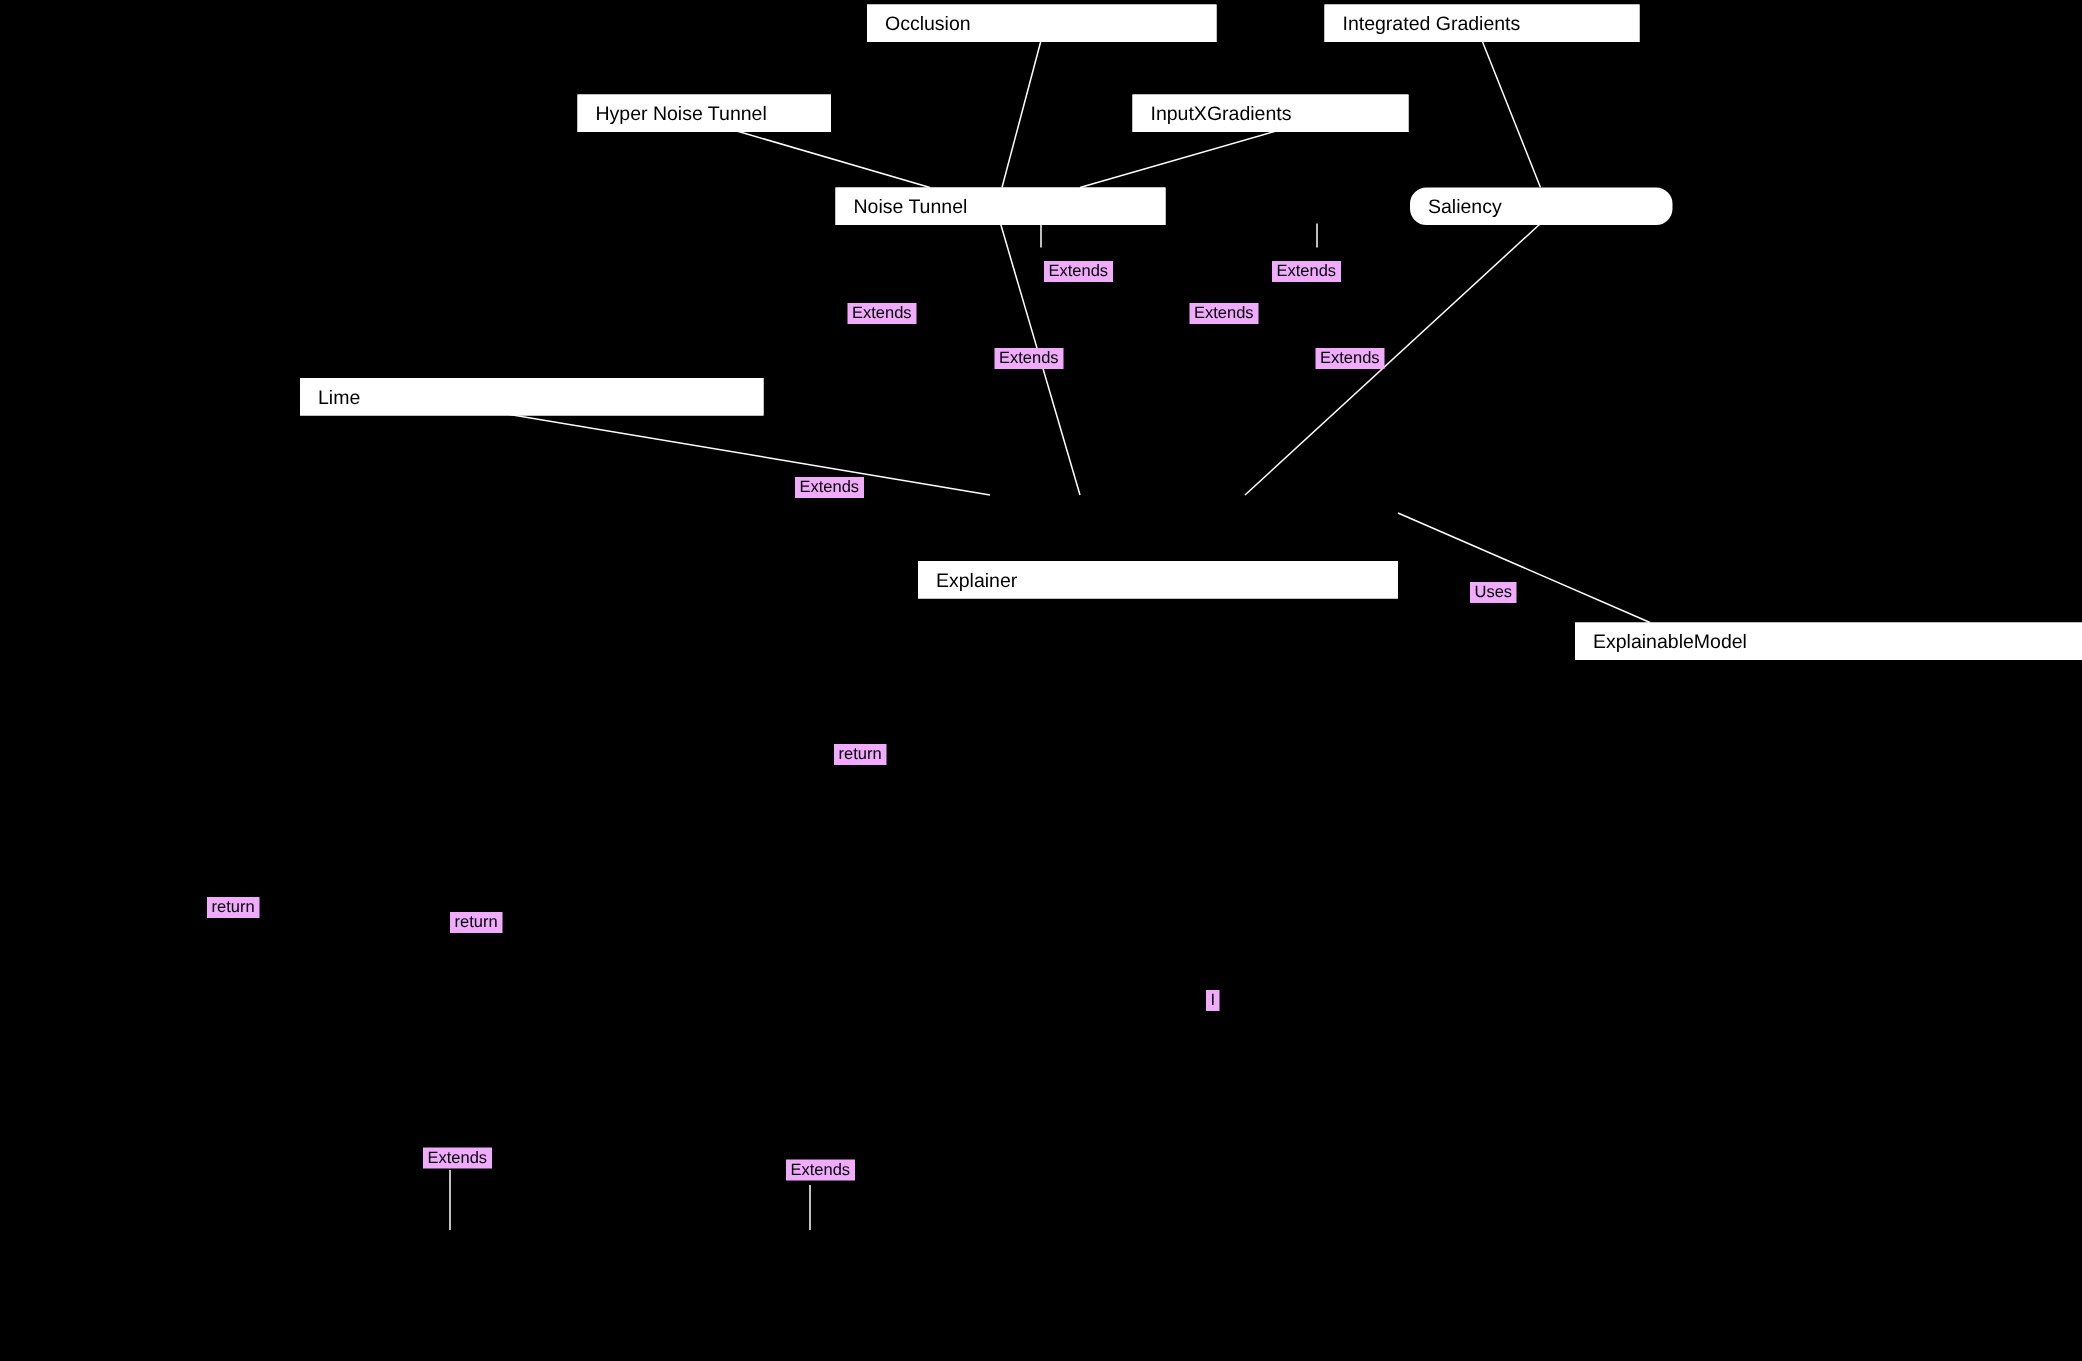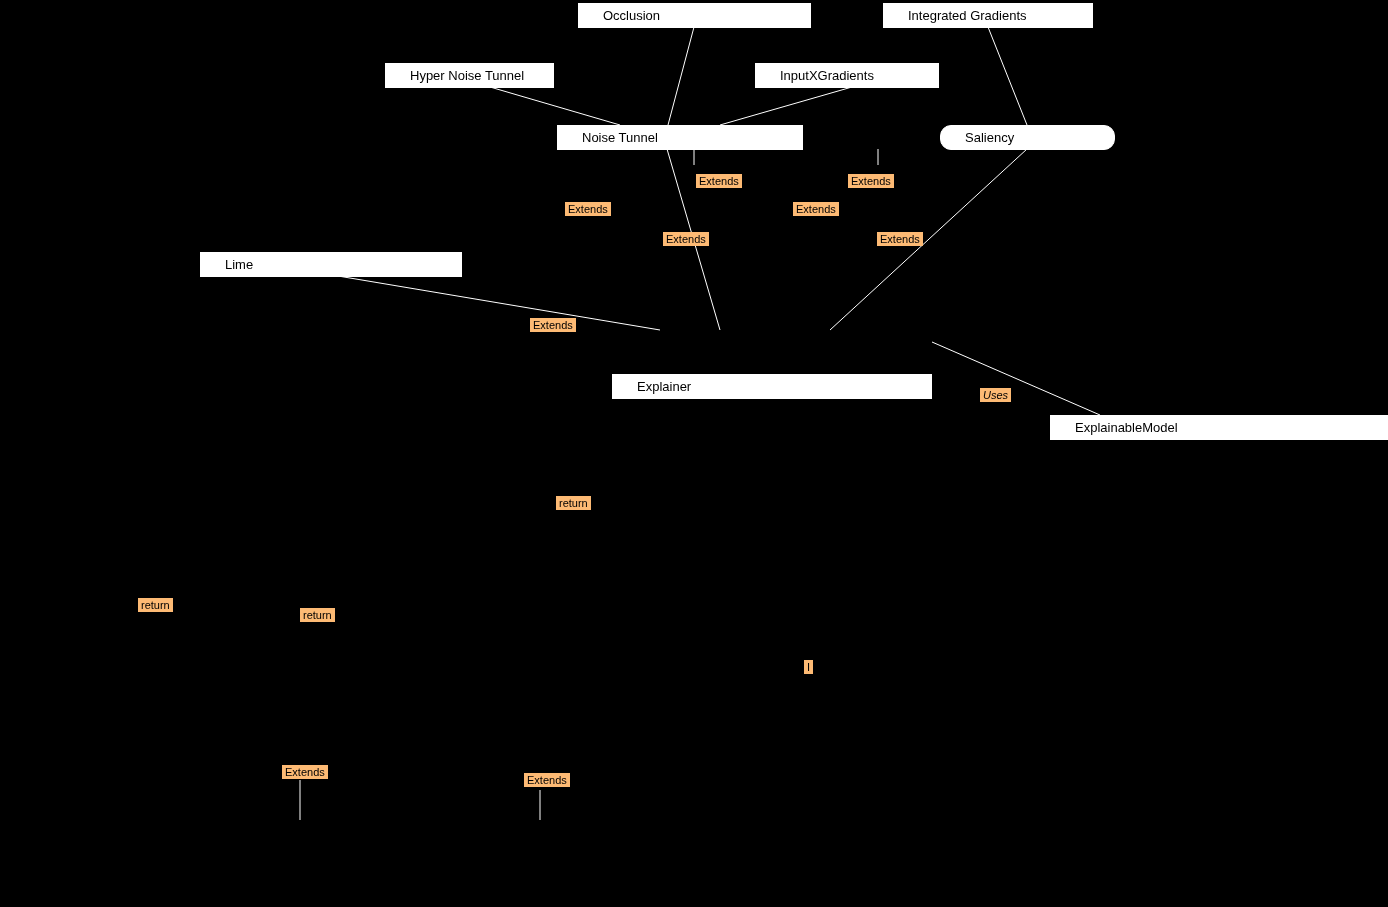--- a/index.html
+++ b/index.html
@@ -11,28 +11,28 @@
       position: relative;
       font-family: Arial, sans-serif;
       font-size: 12px;
       color: #fff;
     }
     .node {
       position: absolute;
       background: #fff;
       color: #000;
       border: 1px solid #fff;
-      padding: 4px 24px;
+      padding: 4px 11px;
       white-space: nowrap;
       font-size: 13px;
       font-weight: normal;
     }
     .label {
       position: absolute;
-      background: #fdba74;
+      background: #f0abfc;
       color: #000;
       font-size: 11px;
       padding: 1px 3px;
       white-space: nowrap;
     }
     svg.lines {
       position: absolute;
       top: 0; left: 0;
       width: 1388px;
       height: 907px;
@@ -72,45 +72,45 @@
 </svg>
 
 <div class="node" style="left:578px; top:3px; width:233px;">Occlusion</div>
 
 <div class="node" style="left:883px; top:3px; width:210px;">Integrated Gradients</div>
 
 <div class="node" style="left:385px; top:63px; width:169px;">Hyper Noise Tunnel</div>
 
 <div class="node" style="left:755px; top:63px; width:184px;">InputXGradients</div>
 
-<div class="node" style="left:557px; top:125px; width:246px;">Noise Tunnel</div>
+<div class="node" style="left:557px; top:125px; width:220px;">Noise Tunnel</div>
 
 <div class="node" style="left:940px; top:125px; width:175px;border-radius:11px;">Saliency</div>
 
-<div class="node" style="left:200px; top:252px; width:262px;">Lime</div>
+<div class="node" style="left:200px; top:252px; width:309px;">Lime</div>
 
 <div class="node" style="left:612px; top:330px; width:320px;margin-top:44px;">Explainer</div>
 
 <div class="node" style="left:1050px; top:415px; width:338px;">ExplainableModel</div>
 
 <div class="label" style="left:696px; top:174px;">Extends</div>
 
 <div class="label" style="left:848px; top:174px;">Extends</div>
 
 <div class="label" style="left:565px; top:202px;">Extends</div>
 
 <div class="label" style="left:793px; top:202px;">Extends</div>
 
 <div class="label" style="left:663px; top:232px;">Extends</div>
 
 <div class="label" style="left:877px; top:232px;">Extends</div>
 
 <div class="label" style="left:530px; top:318px;">Extends</div>
 
-<div class="label" style="left:980px; top:388px;font-style:italic;">Uses</div>
+<div class="label" style="left:980px; top:388px;">Uses</div>
 
 <div class="label" style="left:556px; top:496px;">return</div>
 
 <div class="label" style="left:138px; top:598px;">return</div>
 
 <div class="label" style="left:300px; top:608px;">return</div>
 
 <div class="label" style="left:282px; top:765px;">Extends</div>
 
 <div class="label" style="left:524px; top:773px;">Extends</div>

